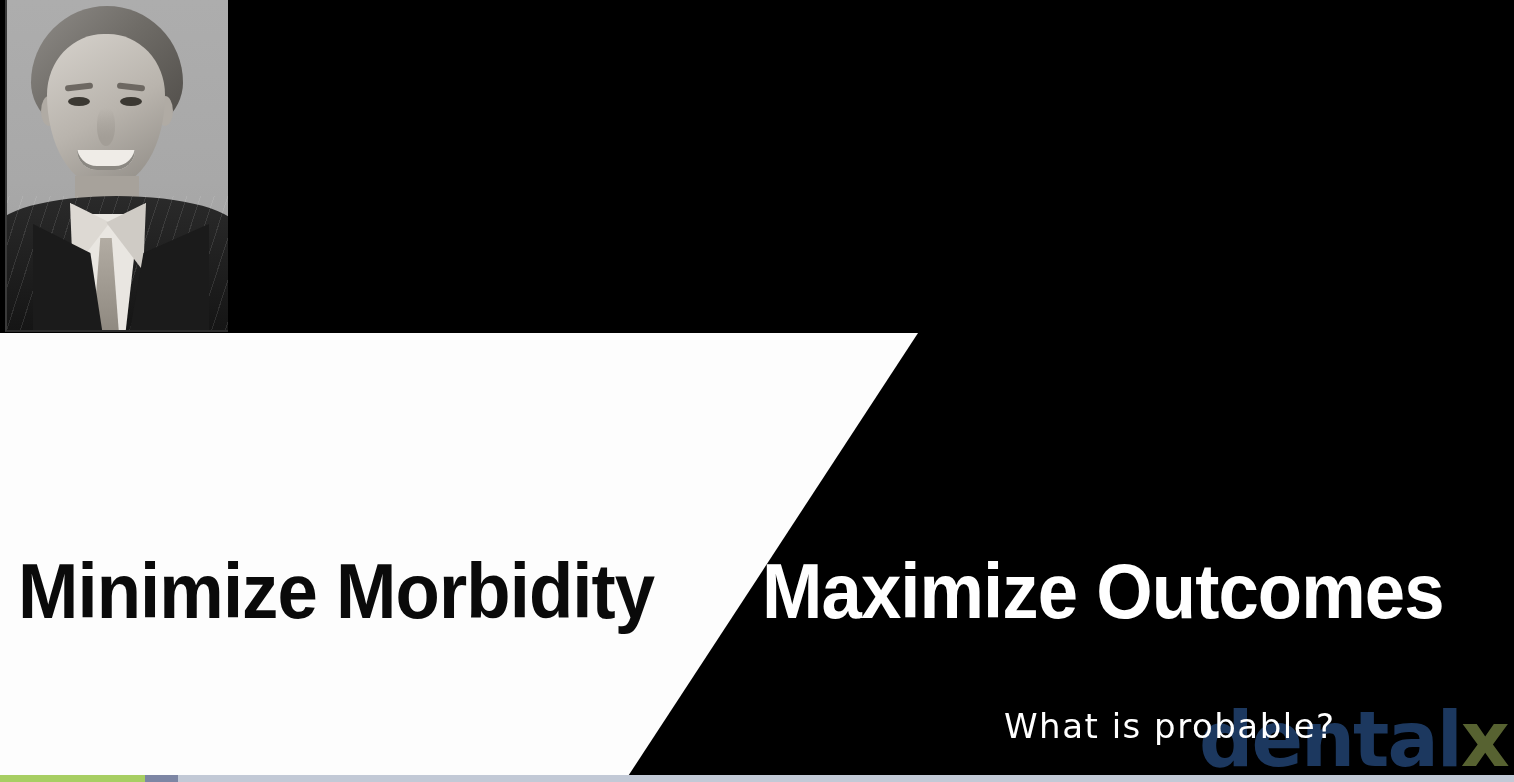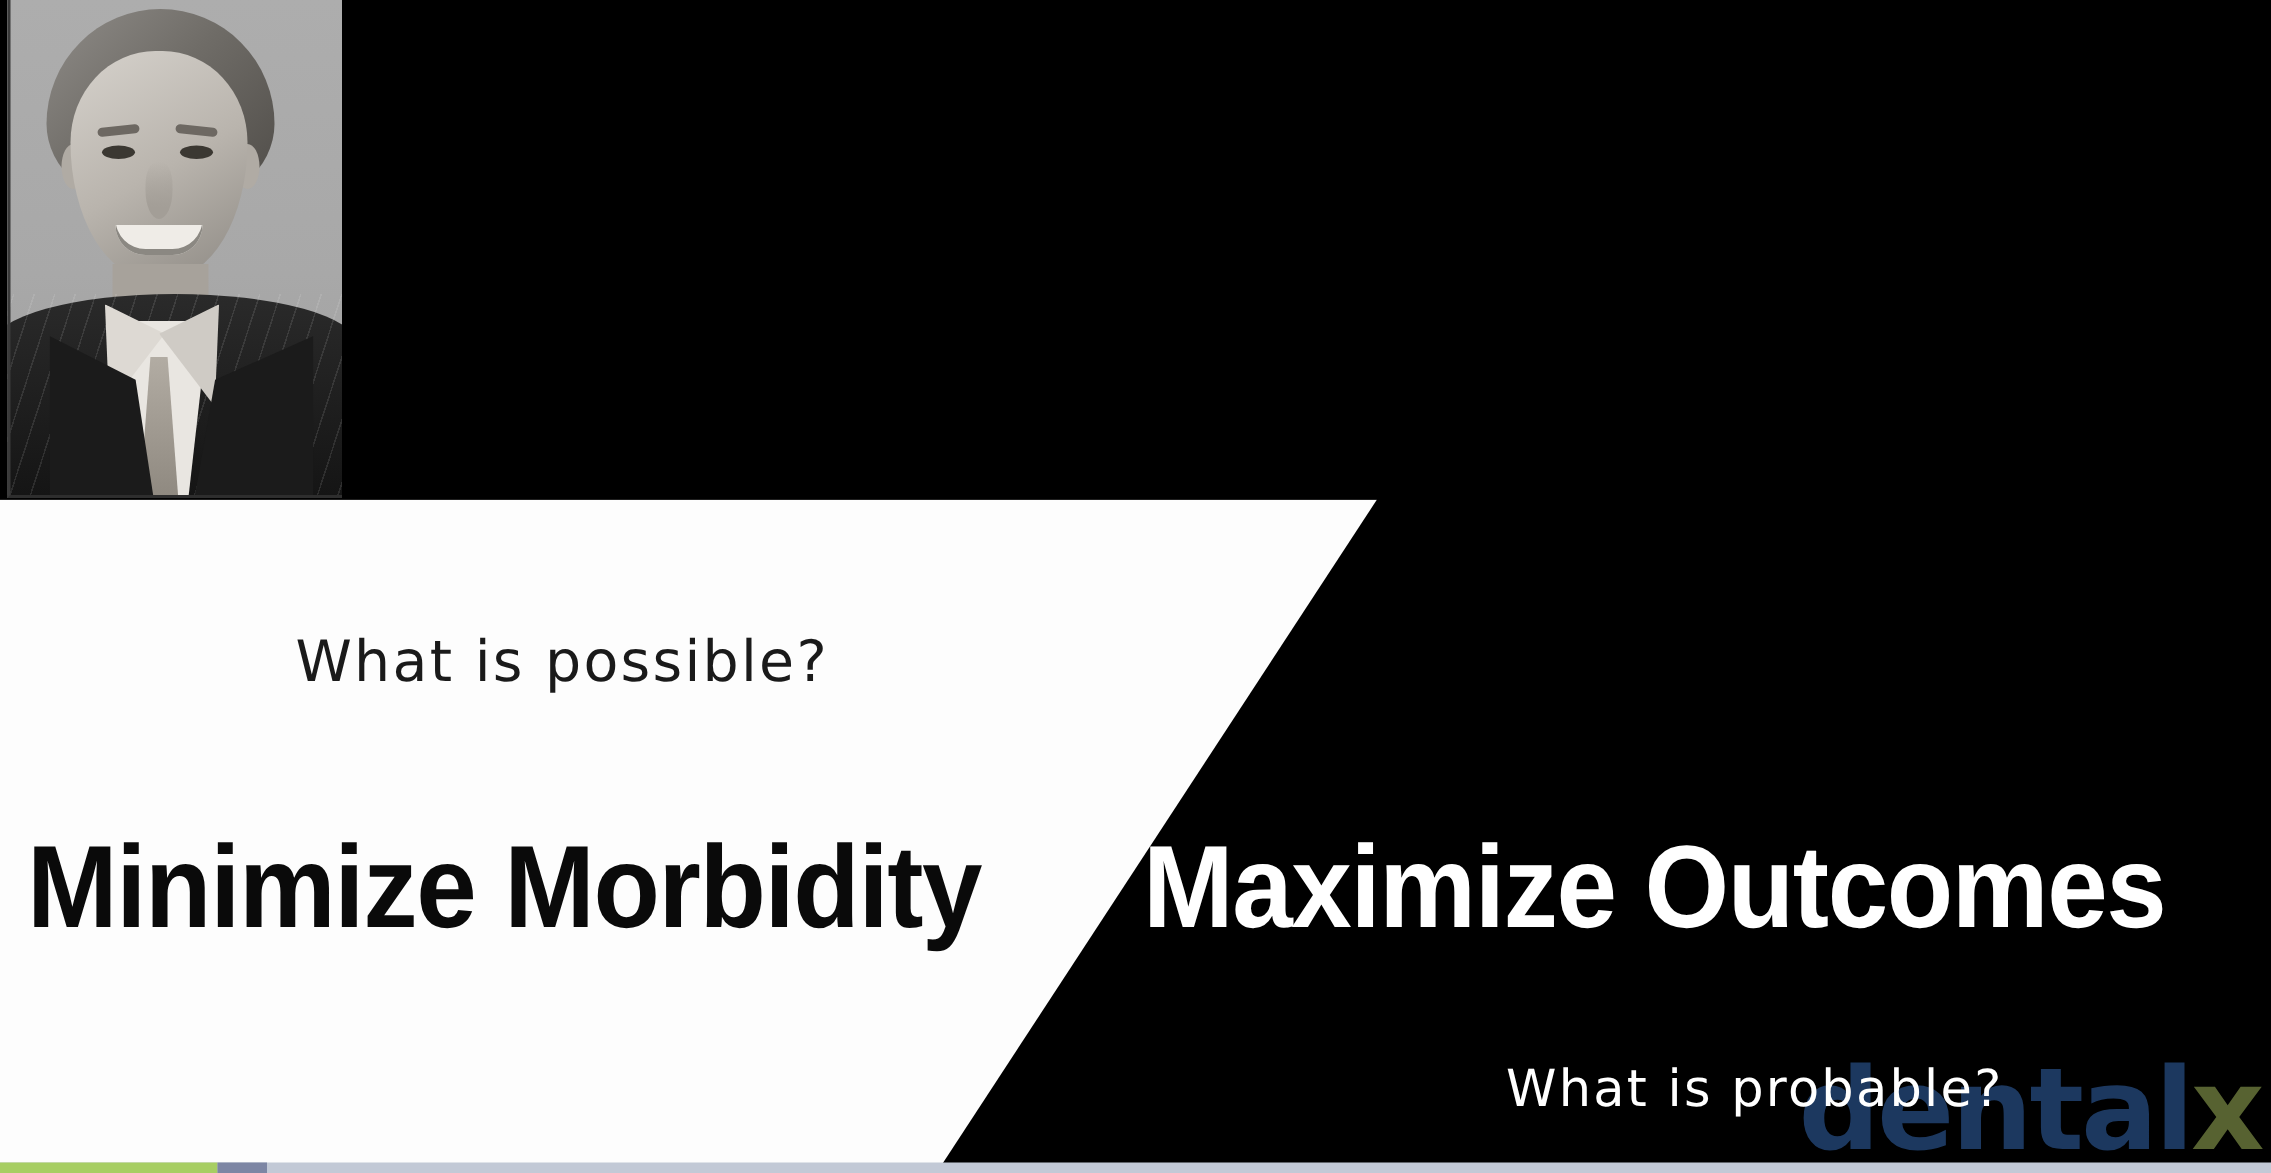--- a/index.html
+++ b/index.html
@@ -326,21 +326,20 @@
     </div>
     <div class="shirt"></div>
     <div class="collar-l"></div>
     <div class="collar-r"></div>
     <div class="tie"></div>
     <div class="lapel-l"></div>
     <div class="lapel-r"></div>
     <div class="photo-frame"></div>
   </div>
 
-  <div class="script-text" id="question-possible">What is possible?</div>
 
   <div class="headline" id="headline-left">Minimize Morbidity</div>
 
   <div class="headline" id="headline-right">Maximize Outcomes</div>
 
   <div class="script-text" id="question-probable">What is probable?</div>
 
   <div id="watermark"><span class="wm-dental">dental</span><span class="wm-xp">xp</span></div>
 
   <div id="progress-bar">

